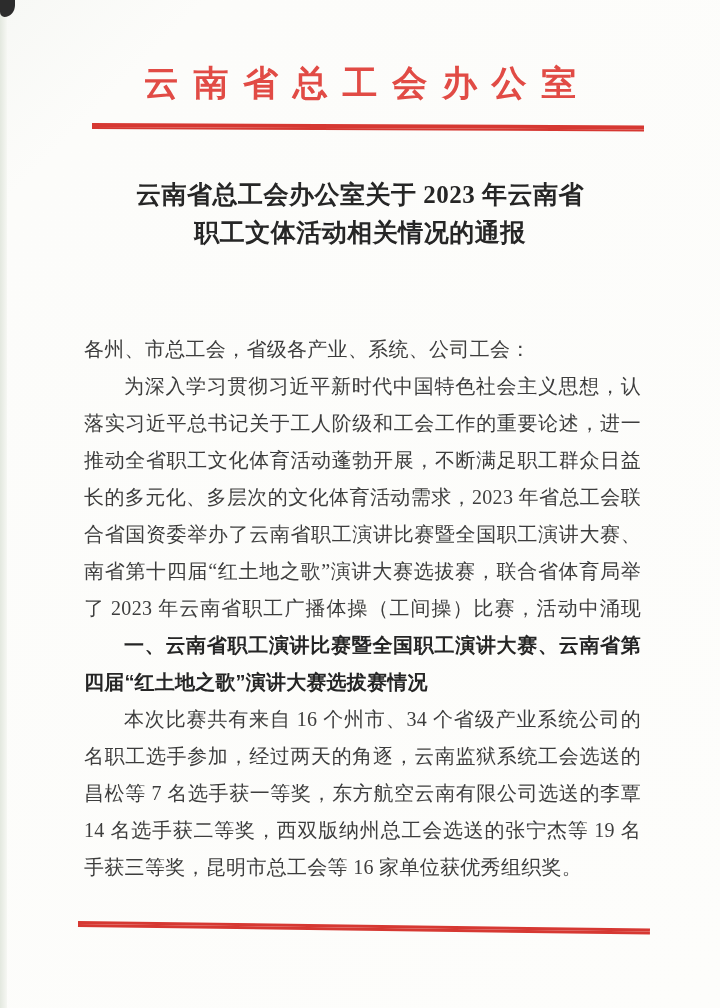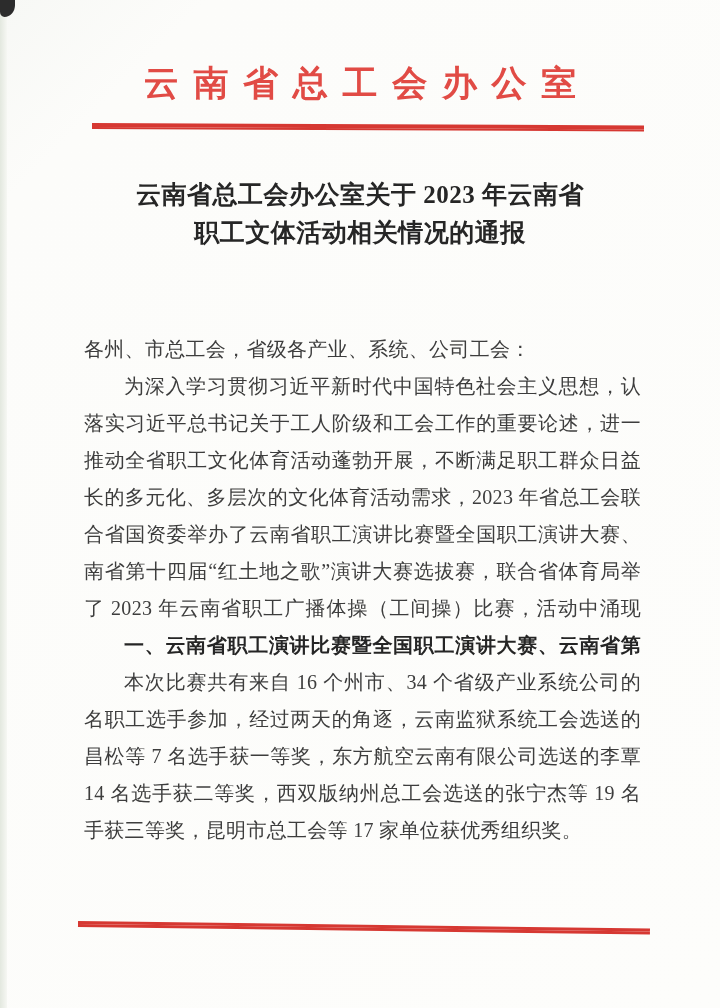--- a/index.html
+++ b/index.html
@@ -101,22 +101,23 @@
   <div class="body-block">
       <div class="bline">各州、市总工会，省级各产业、系统、公司工会：</div>
       <div class="bline ind full">为深入学习贯彻习近平新时代中国特色社会主义思想，认真</div>
       <div class="bline full">落实习近平总书记关于工人阶级和工会工作的重要论述，进一步</div>
       <div class="bline full">推动全省职工文化体育活动蓬勃开展，不断满足职工群众日益增</div>
       <div class="bline full">长的多元化、多层次的文化体育活动需求，2023 年省总工会联</div>
       <div class="bline full">合省国资委举办了云南省职工演讲比赛暨全国职工演讲大赛、云</div>
       <div class="bline full">南省第十四届“红土地之歌”演讲大赛选拔赛，联合省体育局举办</div>
       <div class="bline full">了 2023 年云南省职工广播体操（工间操）比赛，活动中涌现出</div>
       <div class="bline ind hd full">一、云南省职工演讲比赛暨全国职工演讲大赛、云南省第十</div>
+      <div class="bline hd">四届“红土地之歌”演讲大赛选拔赛情况</div>
       <div class="bline ind full">本次比赛共有来自 16 个州市、34 个省级产业系统公司的 109</div>
       <div class="bline full">名职工选手参加，经过两天的角逐，云南监狱系统工会选送的刘</div>
       <div class="bline full">昌松等 7 名选手获一等奖，东方航空云南有限公司选送的李覃等</div>
       <div class="bline full">14 名选手获二等奖，西双版纳州总工会选送的张宁杰等 19 名选</div>
-      <div class="bline">手获三等奖，昆明市总工会等 17 家单位获优秀组织奖。</div>
+      <div class="bline">手获三等奖，昆明市总工会等 16 家单位获优秀组织奖。</div>
     </div>
 
   <div class="bottom-rule"></div>
 
 </div>
 
 </body></html>

